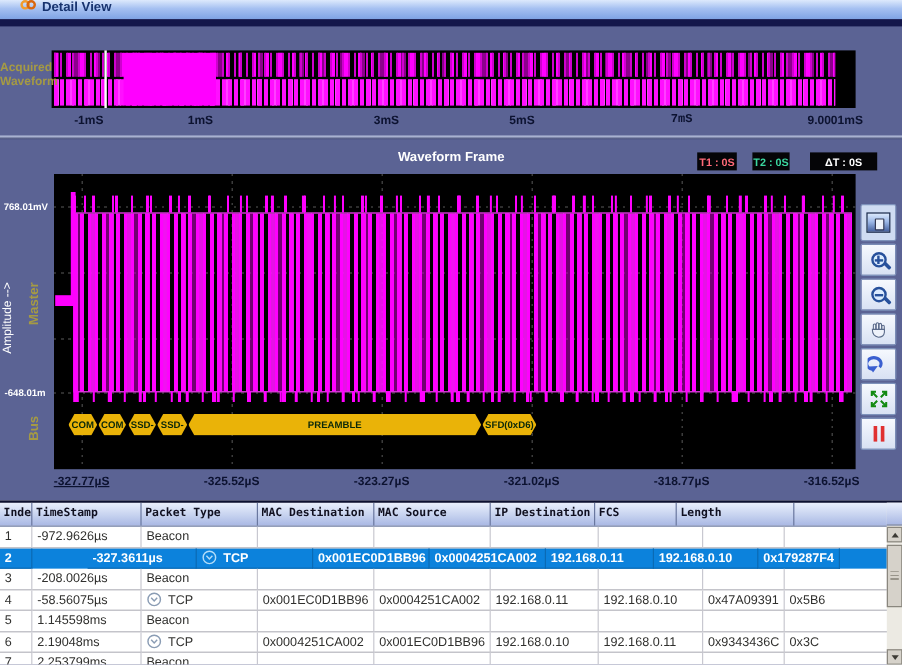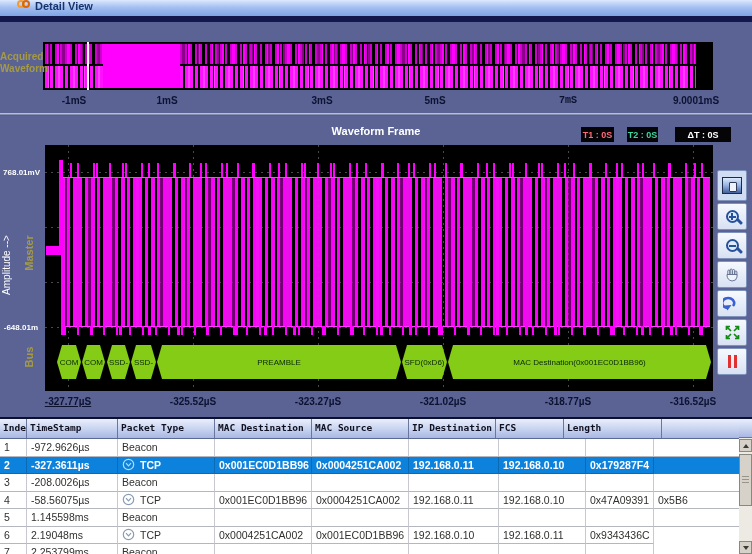--- a/index.html
+++ b/index.html
@@ -69,23 +69,23 @@
   .sf-tips-top{position:absolute;left:16px;top:18px;width:649px;height:14px;
       background:repeating-linear-gradient(90deg,#ff00ff 0 2px,transparent 2px 16px),
                  repeating-linear-gradient(90deg,#ff00ff 0 2px,transparent 2px 26px);
       background-position:0 0,9px 0;}
   .sf-tips-bottom{position:absolute;left:16px;top:181px;width:649px;height:9px;
       background:repeating-linear-gradient(90deg,#ff00ff 0 2px,transparent 2px 13px),
                  repeating-linear-gradient(90deg,#ff00ff 0 3px,transparent 3px 29px);
       background-position:3px 0,0 0;}
 
   .bus-row{position:absolute;left:0;top:200px;width:668px;height:22px;}
-  .bus-tag{position:absolute;top:0;height:34px;background:#84cc16;
+  .bus-tag{position:absolute;top:0;height:18px;background:#eab308;
            display:flex;align-items:center;justify-content:center;
-           font-size:8px;font-weight:normal;color:#0a280a;white-space:nowrap;overflow:hidden;
+           font-size:8px;font-weight:bold;color:#0a280a;white-space:nowrap;overflow:hidden;
            clip-path:polygon(5px 0,calc(100% - 5px) 0,100% 50%,calc(100% - 5px) 100%,5px 100%,0 50%);}
 
   .ytick{position:absolute;color:#fff;font-size:8px;font-weight:bold;width:37px;text-align:right;}
   #ytick-top{left:3px;top:168px;}
   #ytick-bottom{left:1px;top:323px;}
 
   .rot{position:absolute;width:90px;height:12px;text-align:center;transform:rotate(-90deg);white-space:nowrap;}
   .amp-label{left:-38px;top:259px;font-size:10px;color:#fff;}
   .master-label{left:-16px;top:247px;font-size:11px;font-weight:bold;color:#a59a44;}
   .busch-label{left:-16px;top:351px;font-size:11px;font-weight:bold;color:#a59a44;}
@@ -201,21 +201,20 @@
     <div class="sf-tips-bottom"></div>
     <div class="sf-flat"></div>
     <div class="sf-spike"></div>
     <div class="bus-row" id="bus-row">
         <div class="bus-tag" style="left: 12px; width: 24px;">COM</div>
         <div class="bus-tag" style="left: 37px; width: 23px;">COM</div>
         <div class="bus-tag" style="left: 62px; width: 23px;">SSD-</div>
         <div class="bus-tag" style="left: 86px; width: 25px;">SSD-</div>
         <div class="bus-tag" style="left: 112px; width: 244px;">PREAMBLE</div>
         <div class="bus-tag" style="left: 357px; width: 45px;">SFD(0xD6)</div>
-        <div class="bus-tag" style="left: 403px; width: 263px;">MAC Destination(0x001EC0D1BB96)</div>
       </div>
   </div>
 
   <div class="ytick" id="ytick-top">768.01mV</div>
   <div class="ytick" id="ytick-bottom">-648.01m</div>
   <div class="rot amp-label">Amplitude --&gt;</div>
   <div class="rot master-label">Master</div>
   <div class="rot busch-label">Bus</div>
   <div class="tickrow" id="sf-ticks">
       <span class="tick" style="left: 68px; text-decoration: underline;">-327.77µS</span>
@@ -292,21 +291,21 @@
           <div class="td" style="width: 97px;">Beacon</div>
           <div class="td" style="width: 97px;"></div>
           <div class="td" style="width: 97px;"></div>
           <div class="td" style="width: 90px;"></div>
           <div class="td" style="width: 87px;"></div>
           <div class="td" style="width: 68px;"></div>
           <div class="td" style="width: 98px;"></div>
         </div>
         <div class="trow selected">
           <div class="td" style="width: 27px;">2</div>
-          <div class="td" style="width: 91px;">-327.3611µs</div>
+          <div class="td" style="width: 91px; margin-left: 46px;">-327.3611µs</div>
           <div class="td" style="width: 97px;">
             <svg class="pkt-icon" width="13" height="13" viewBox="0 0 13 13">
               <circle cx="6.5" cy="6.5" r="5.2" fill="none" stroke="currentColor" stroke-width="1.2"></circle>
               <polyline points="4,5.2 6.5,7.8 9,5.2" fill="none" stroke="currentColor" stroke-width="1.2"></polyline>
             </svg>
             <span>TCP</span>
           </div>
           <div class="td" style="width: 97px;">0x001EC0D1BB96</div>
           <div class="td" style="width: 97px;">0x0004251CA002</div>
           <div class="td" style="width: 90px;">192.168.0.11</div>
@@ -360,20 +359,21 @@
               <circle cx="6.5" cy="6.5" r="5.2" fill="none" stroke="currentColor" stroke-width="1.2"></circle>
               <polyline points="4,5.2 6.5,7.8 9,5.2" fill="none" stroke="currentColor" stroke-width="1.2"></polyline>
             </svg>
             <span>TCP</span>
           </div>
           <div class="td" style="width: 97px;">0x0004251CA002</div>
           <div class="td" style="width: 97px;">0x001EC0D1BB96</div>
           <div class="td" style="width: 90px;">192.168.0.10</div>
           <div class="td" style="width: 87px;">192.168.0.11</div>
           <div class="td" style="width: 68px;">0x9343436C</div>
+          <div class="td" style="width: 98px;">0x3C</div>
         </div>
         <div class="trow">
           <div class="td" style="width: 27px;">7</div>
           <div class="td" style="width: 91px;">2.253799ms</div>
           <div class="td" style="width: 97px;">Beacon</div>
           <div class="td" style="width: 97px;"></div>
           <div class="td" style="width: 97px;"></div>
           <div class="td" style="width: 90px;"></div>
           <div class="td" style="width: 87px;"></div>
           <div class="td" style="width: 68px;"></div>

